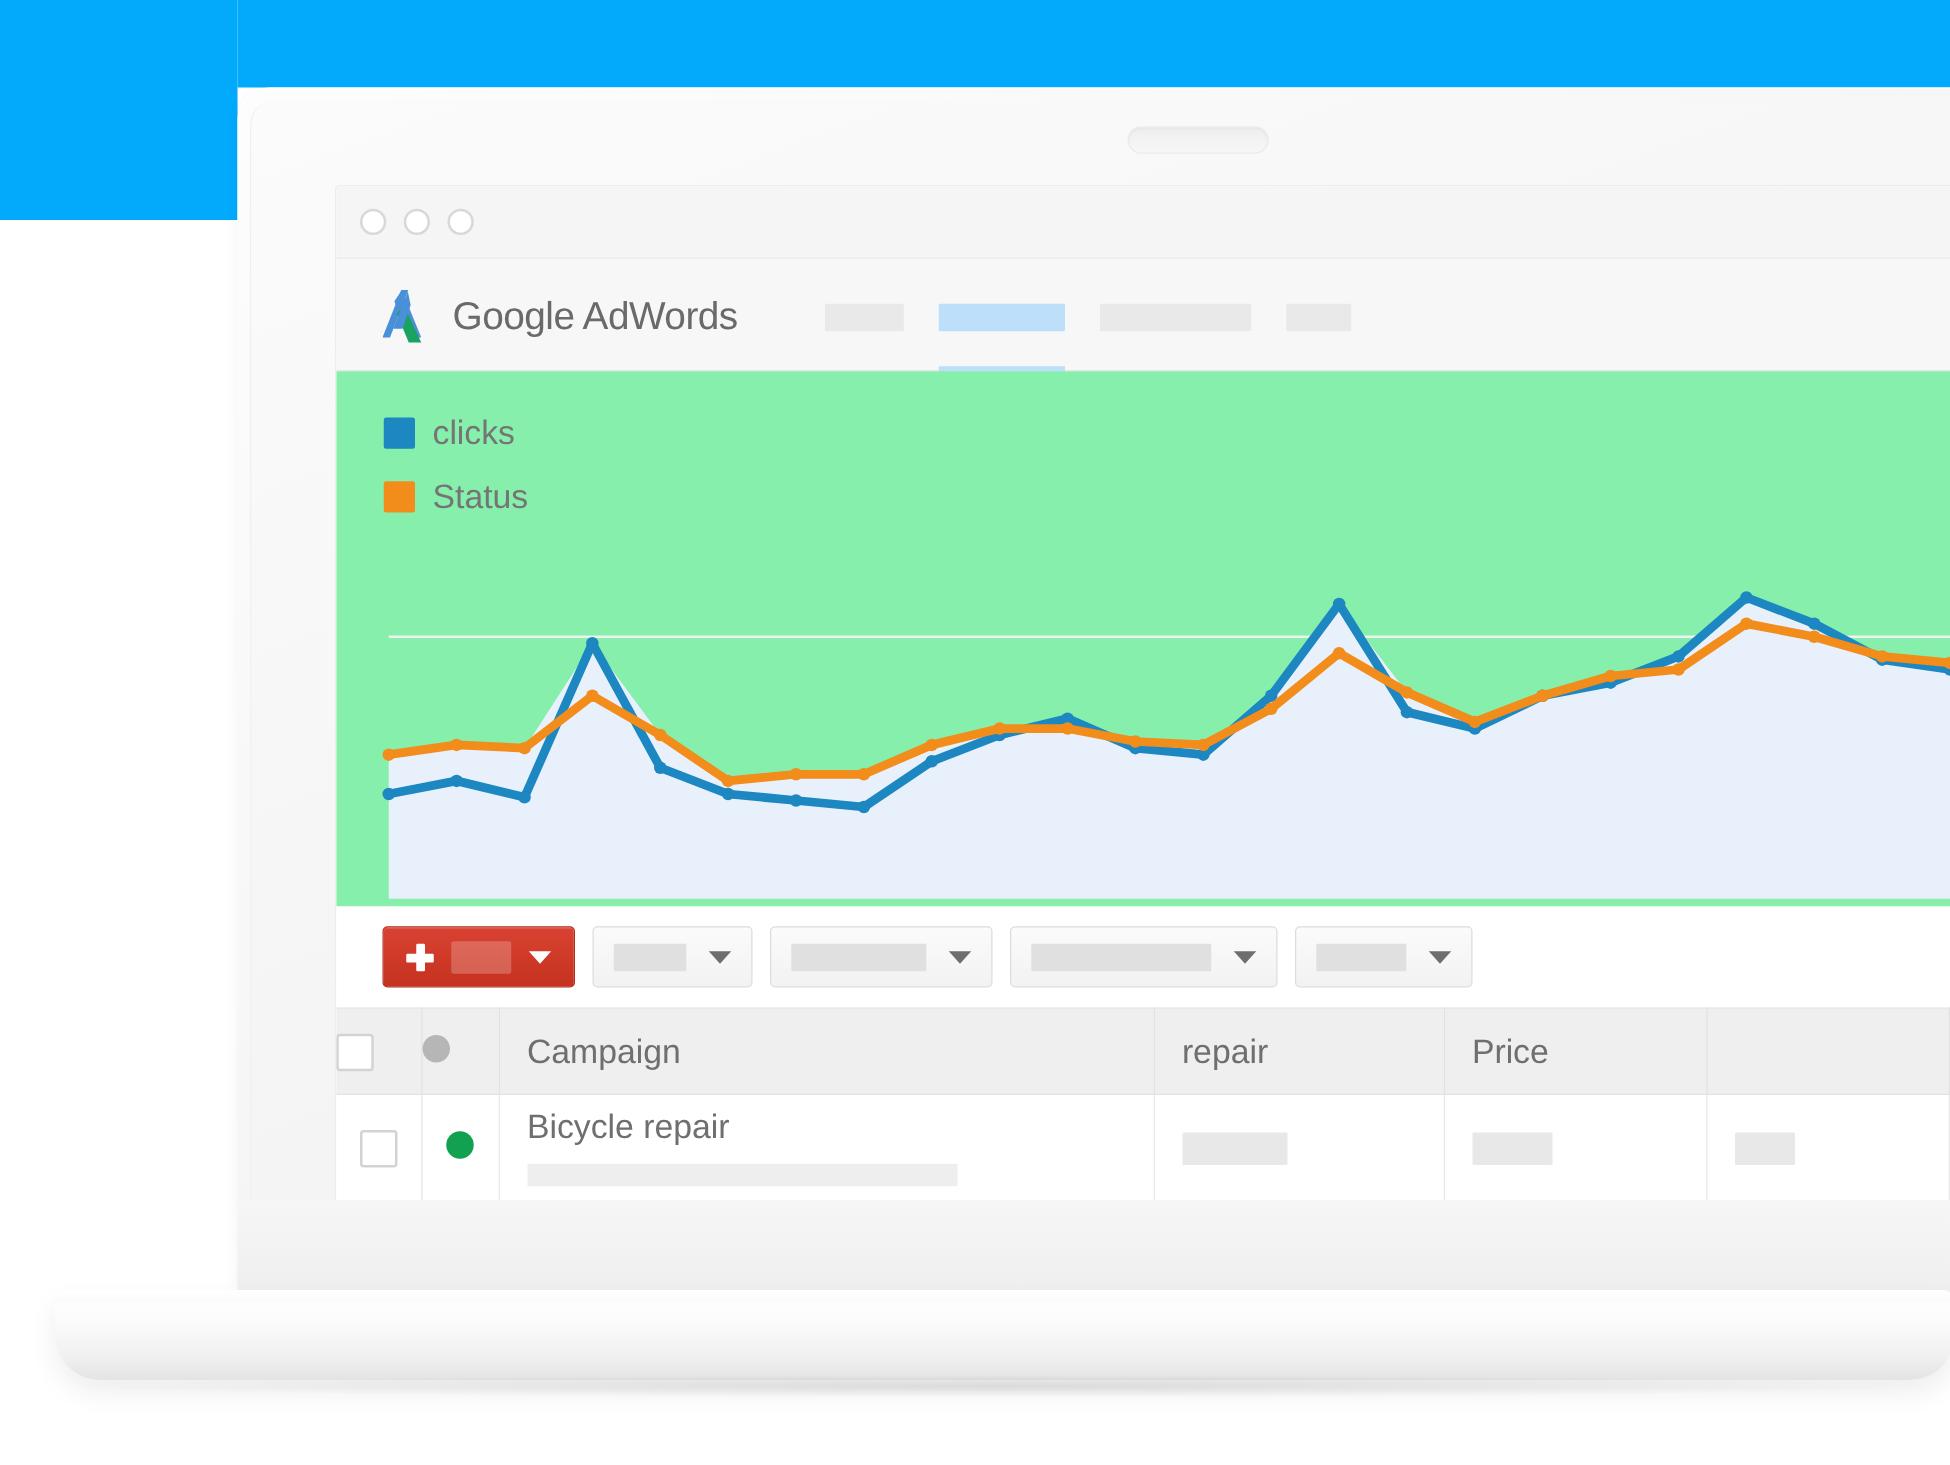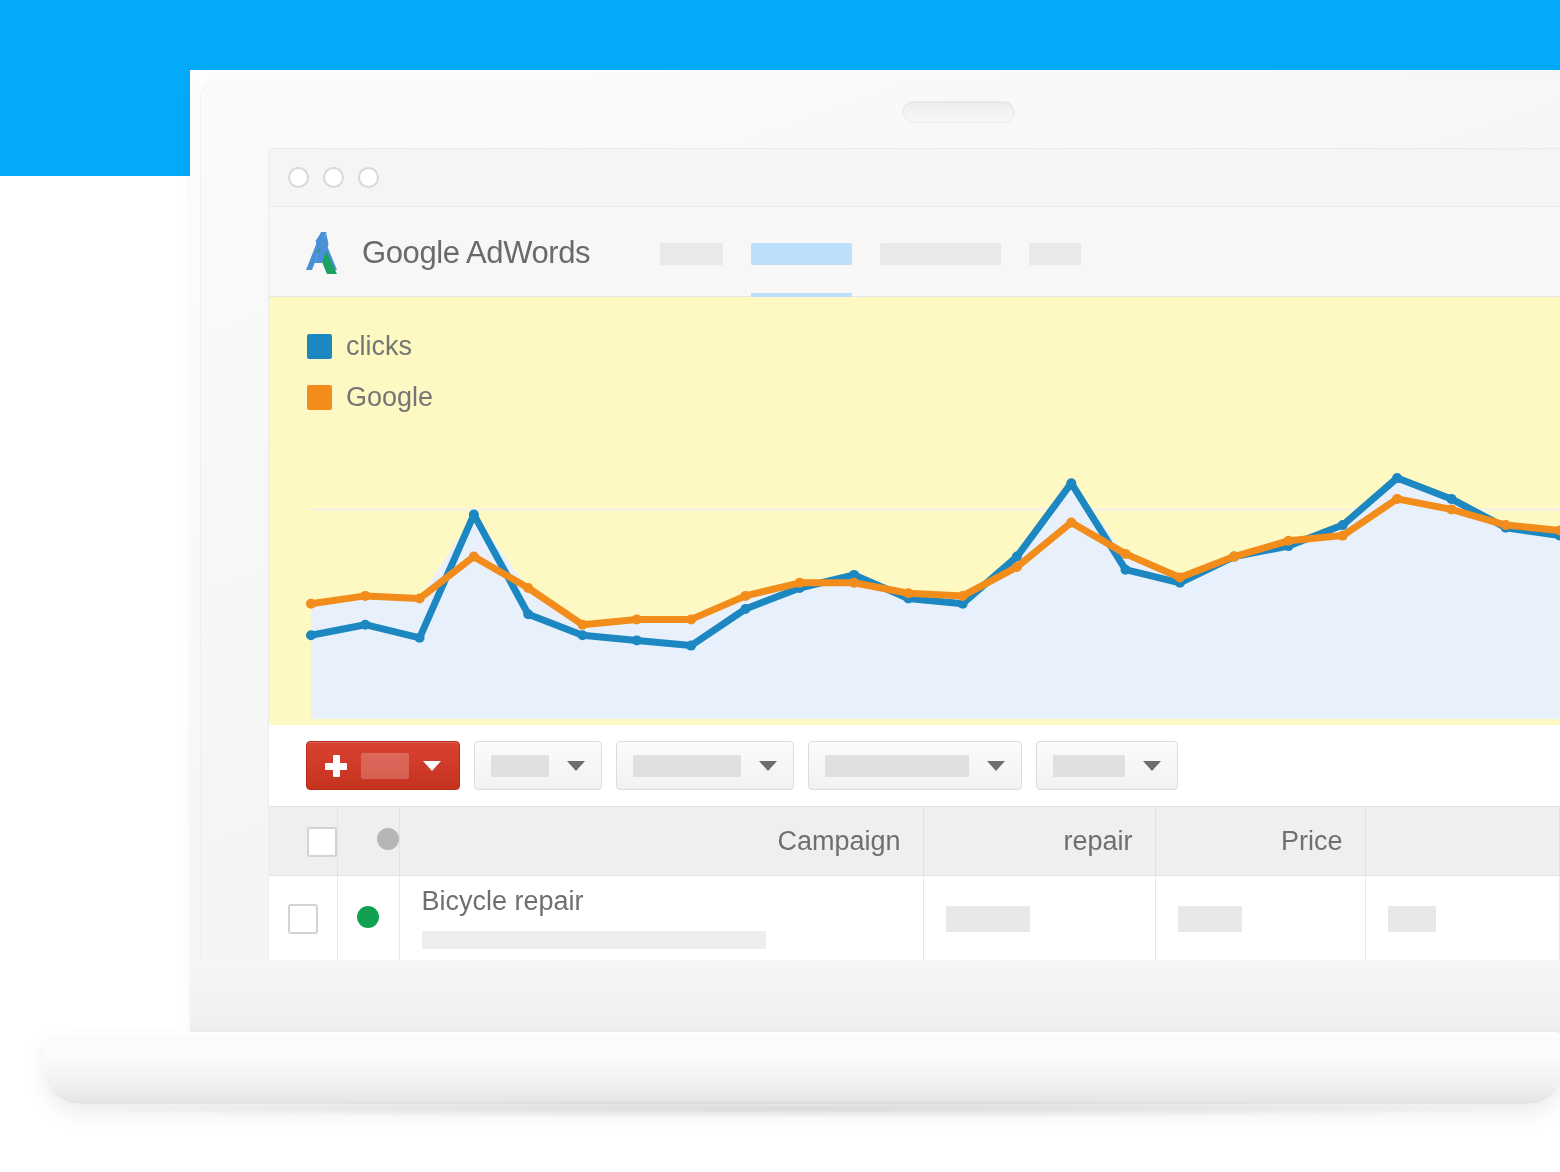--- a/index.html
+++ b/index.html
@@ -96,21 +96,21 @@
   .nav-pill.w1 { width: 63px; }
   .nav-pill.w2 { width: 101px; background: #bddffa; }
   .nav-pill.w3 { width: 121px; }
   .nav-pill.w4 { width: 52px; }
   .nav-item.active::after {
     content:""; position: absolute; left: 14px; bottom: -7px;
     width: 101px; height: 11px; background: #bddffa;
   }
 
   
-  .chart-panel { position: relative; background:#fef9c3; height: 428px; }
+  .chart-panel { position: relative; background:#86efac; height: 428px; }
   .legend { position: absolute; left: 38px; top: 34px; }
   .legend-row { display: flex; align-items: center; gap: 14px; margin-bottom: 20px; }
   .legend-swatch { width: 25px; height: 25px; border-radius: 2px; }
   .legend-label { font-size: 27px; color: #757575; }
 
   .plot { position: absolute; left: 42px; top: 160px; right: 0; height: 262px; }
   .plot svg { display: block; width: 100%; height: 100%; overflow: visible; }
 
   
   .toolbar {
@@ -140,21 +140,21 @@
     height: 49px; padding: 0 16px; border-radius: 4px;
     background: linear-gradient(180deg,#fbfbfb,#f2f2f2);
     border: 1px solid #dcdcdc;
   }
   .gray-pill { height: 22px; background: #e0e0e0; border-radius: 1px; }
 
   
   .table { width: 100%; border-collapse: collapse; background: #fff; }
   .table th {
     background: #efefef; border: 1px solid #e2e2e2; border-left: none;
-    height: 69px; text-align: right; font-weight: normal;
+    height: 69px; text-align: left; font-weight: normal;
     font-size: 27px; color: #6f6f6f; padding: 0 22px;
   }
   .table td {
     border: 1px solid #e8e8e8; border-left: none; border-top: none;
     height: 86px; padding: 2px 22px; vertical-align: middle;
   }
   .col-check { width: 68px; padding: 0 !important; text-align: center; }
   .col-dot   { width: 62px; padding: 0 !important; text-align: center; }
   .col-campaign { width: 524px; }
   .col-budget { width: 232px; }
@@ -229,21 +229,21 @@
     </div>
 
     <div class="chart-panel">
       <div class="legend">
         <div class="legend-row">
           <span class="legend-swatch" style="background:#1c87c0"></span>
           <span class="legend-label">clicks</span>
         </div>
         <div class="legend-row">
           <span class="legend-swatch" style="background:#f28c1b"></span>
-          <span class="legend-label">Google</span>
+          <span class="legend-label">Status</span>
         </div>
       </div>
 
       <div class="plot">
         <svg id="chart-svg" viewBox="0 0 1250 262" preserveAspectRatio="none">
             <line x1="0" x2="1250" y1="52.39999999999998" y2="52.39999999999998" stroke="#f0f0f0" stroke-width="2"></line>
             <path d="M 0 262 L 0.0 146.7 L 54.3 138.9 L 108.7 141.5 L 163.0 57.6 L 217.4 131.0 L 271.7 167.7 L 326.1 162.4 L 380.4 162.4 L 434.8 138.9 L 489.1 125.8 L 543.5 117.9 L 597.8 136.2 L 652.2 138.9 L 706.5 99.6 L 760.9 26.2 L 815.2 96.9 L 869.6 120.5 L 923.9 99.6 L 978.3 83.8 L 1032.6 68.1 L 1087.0 21.0 L 1141.3 41.9 L 1195.7 68.1 L 1250.0 73.4 L 1250 262 Z" fill="#e8f0fb"></path>
             <g>
               <path d="M 0.0 178.2 L 54.3 167.7 L 108.7 180.8 L 163.0 57.6 L 217.4 157.2 L 271.7 178.2 L 326.1 183.4 L 380.4 188.6 L 434.8 152.0 L 489.1 131.0 L 543.5 117.9 L 597.8 141.5 L 652.2 146.7 L 706.5 99.6 L 760.9 26.2 L 815.2 112.7 L 869.6 125.8 L 923.9 99.6 L 978.3 89.1 L 1032.6 68.1 L 1087.0 21.0 L 1141.3 41.9 L 1195.7 70.7 L 1250.0 78.6" fill="none" stroke="#1c87c0" stroke-width="7" stroke-linejoin="round" stroke-linecap="round" vector-effect="non-scaling-stroke"></path>
               <circle cx="0.0" cy="178.2" r="5" fill="#1c87c0"></circle>

